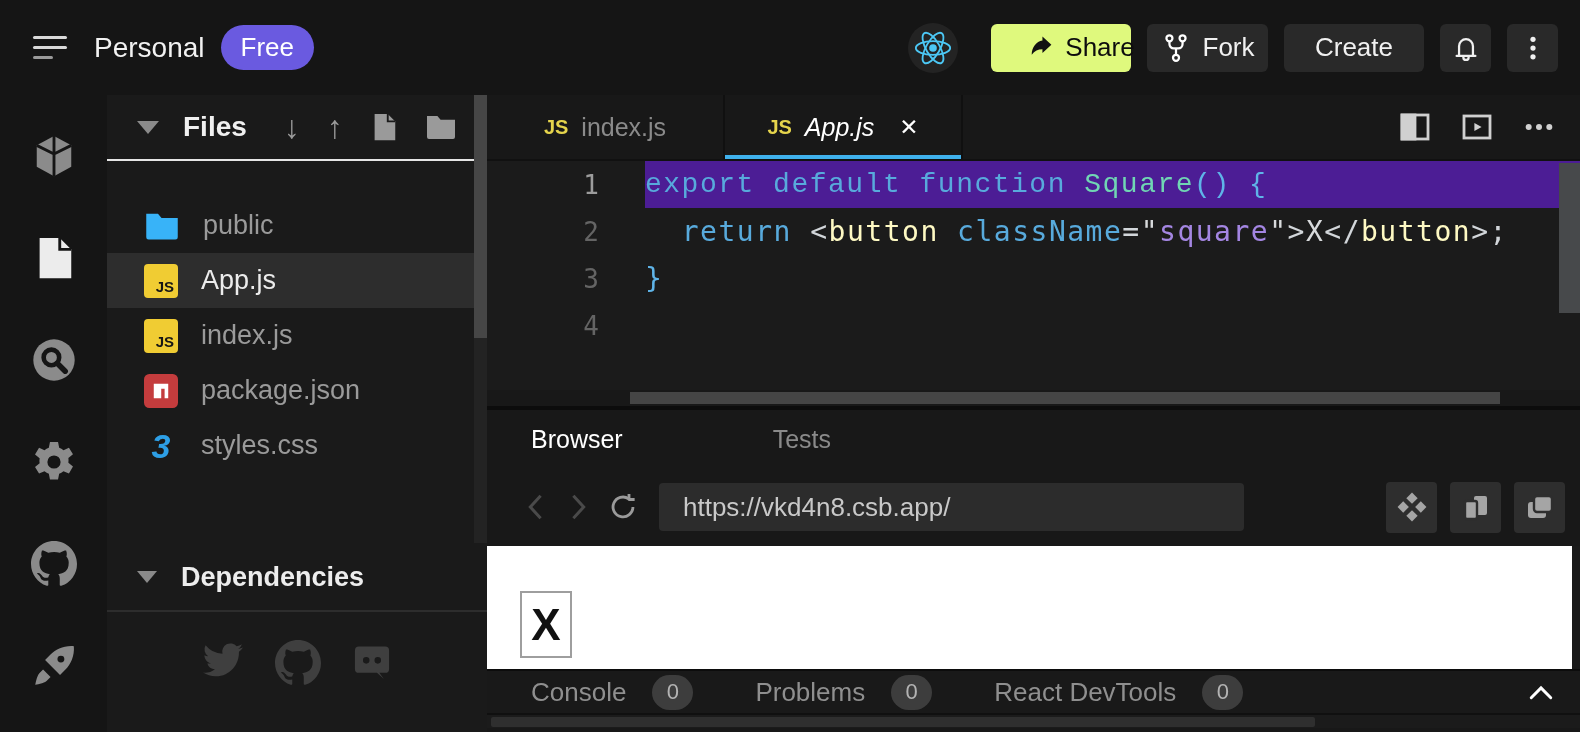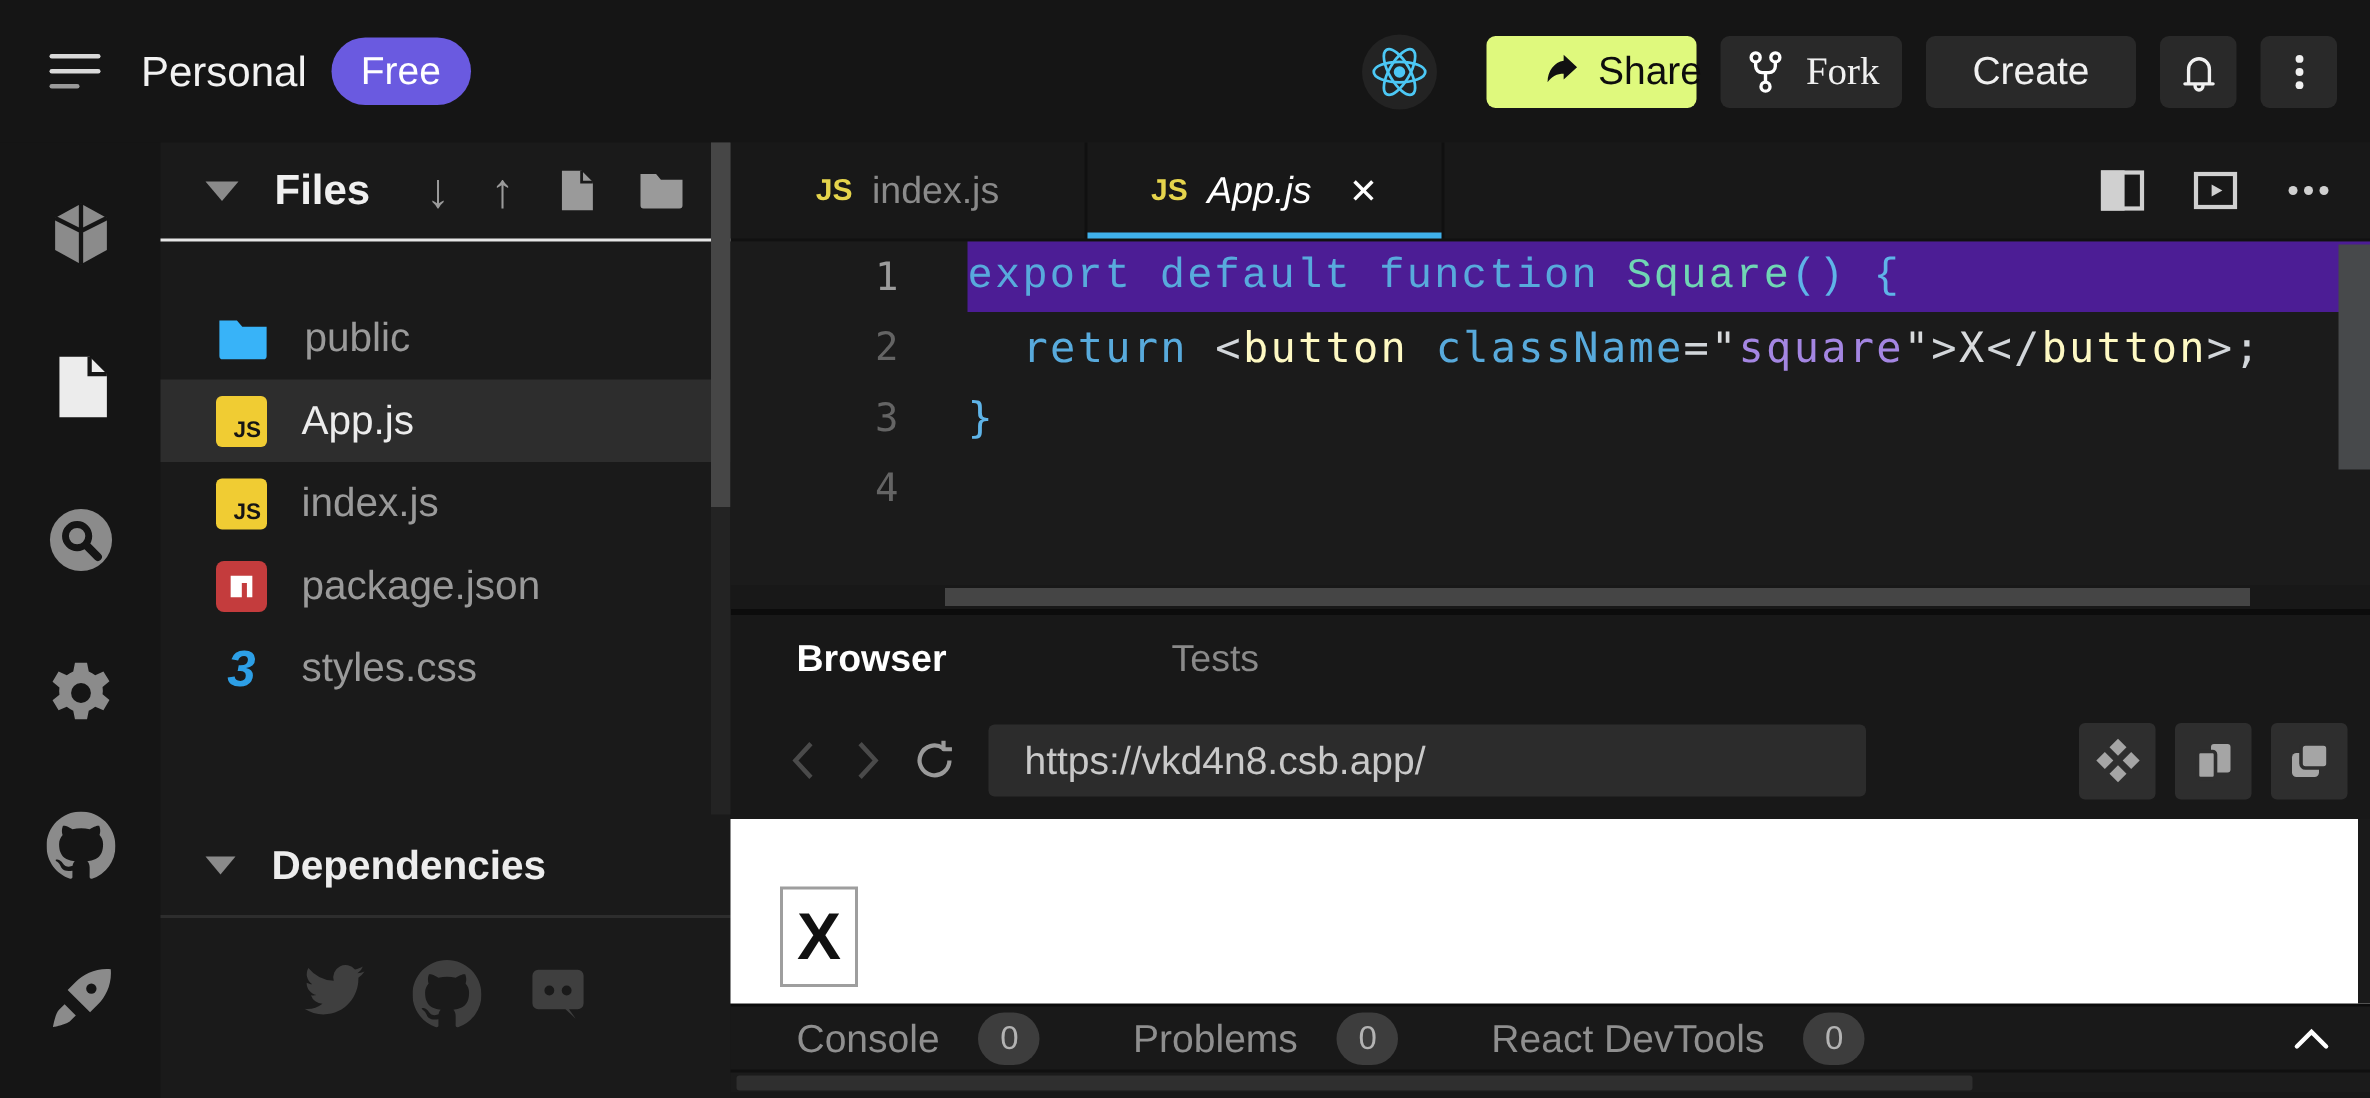--- a/index.html
+++ b/index.html
@@ -12,21 +12,21 @@
   .hamburger { width:34px; height:23px; display:flex; flex-direction:column; justify-content:space-between; cursor:pointer; }
   .hamburger div { height:3px; background:#d9d9d9; border-radius:2px; }
   .hamburger .b3 { width:60%; background:#9a9a9a; }
   .workspace { font-size:28px; color:#f2f2f2; margin-left:27px; }
   .badge { margin-left:16px; background:#6a5ae0; color:#fff; font-size:26px; padding:7px 20px; border-radius:999px; }
   .header-right { margin-left:auto; display:flex; align-items:center; gap:16px; }
   .react-wrap { width:50px; height:50px; border-radius:50%; background:#232323; display:flex; align-items:center; justify-content:center; margin-right:17px; }
   .btn { height:48px; border-radius:6px; display:flex; align-items:center; justify-content:center; font-size:26px; cursor:pointer; border:none; }
   .btn-share { background:#dff97d; color:#0d0d0d; width:140px; gap:12px;padding-left:40px; }
   .btn-dark { background:#292929; color:#f0f0f0; }
-  .btn-fork { width:121px; gap:12px;font-family:Liberation Serif, serif; }
+  .btn-fork { width:121px; gap:12px; }
   .btn-create { width:140px; }
   .btn-sq { width:51px; }
 
   
   .body { flex:1; display:flex; min-height:0; }
 
   .rail { width:107px; flex:none; display:flex; flex-direction:column; align-items:center; padding-top:10px; background:#151515; }
   .rail-item { height:102px; width:100%; display:flex; align-items:center; justify-content:center; cursor:pointer; color:#8b8b8b; }
   .rail-item.active { color:#ececec; }
 
@@ -72,21 +72,21 @@
   .tk-kw{color:#58aadc} .tk-fn{color:#70d6b4} .tk-tag{color:#fef9c3} .tk-attr{color:#58aadc}
   .tk-str{color:#a486e2} .tk-pun{color:#d2d6da} .tk-br{color:#5fb4e8} .tk-pl{color:#d8dadc}
   .vscroll { position:absolute; top:2px; right:0; width:21px; height:150px; background:#47494b; }
   .hscroll { height:16px; flex:none; position:relative; background:#181818; }
   .hscroll .thumb { position:absolute; left:143px; top:2px; width:870px; height:12px; background:#454545; }
 
   
   .browser { flex:1; display:flex; flex-direction:column; border-top:4px solid #0c0c0c; background:#181818; min-height:0; }
   .btabs { height:58px; flex:none; display:flex; align-items:center; padding-left:44px; gap:150px; }
   .btab { font-size:25px; color:#8a8a8a; cursor:pointer; }
-  .btab.active { color:#fff; font-weight:bold; }
+  .btab.active { color:#fff; font-weight:normal; }
   .nav { height:78px; flex:none; display:flex; align-items:center; padding-left:26px; }
   .navbtn { width:44px; height:44px; display:flex; align-items:center; justify-content:center; color:#9a9a9a; cursor:pointer; }
   .navbtn.disabled { color:#4a4a4a; }
   .urlbar { width:585px; height:48px; background:#2c2c2c; border-radius:4px; margin-left:14px; display:flex; align-items:center; padding-left:24px; font-size:26px; color:#c9c9c9; }
   .nav-right { margin-left:auto; display:flex; gap:13px; margin-right:15px; }
   .nav-right .sq { width:51px; height:51px; border-radius:4px; background:#2e2e2e; display:flex; align-items:center; justify-content:center; color:#a5a5a5; cursor:pointer; }
   .preview { height:123px; flex:none; background:#fff; position:relative; }
   .xbtn { position:absolute; left:33px; top:45px; width:52px; height:67px; background:#fff; border:2px solid #9e9e9e; font-size:44px; font-weight:bold; color:#111; display:flex; align-items:center; justify-content:center; cursor:pointer; }
   .preview .edge { position:absolute; right:0; top:0; width:8px; height:100%; background:#1a1a1a; }
   .statusbar { height:44px; flex:none; background:#191919; border-top:2px solid #0c0c0c; display:flex; align-items:center; padding-left:44px; gap:62px; }

